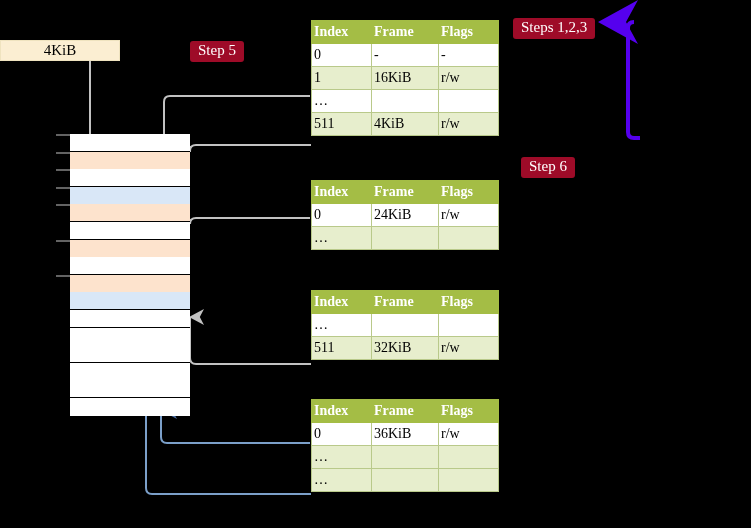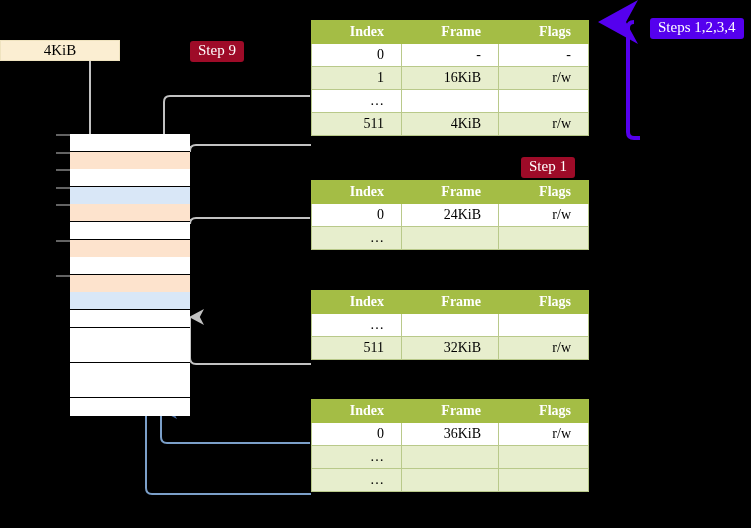--- a/index.html
+++ b/index.html
@@ -16,22 +16,22 @@
   .ptable{
     position:absolute;
     border-collapse:collapse;
     background:#ffffff;
     font-size:14px;
     line-height:1.1;
     box-shadow:0 0 0 1px #000;
   }
   .ptable td,.ptable th{
     border:1px solid #b9c98a;
-    padding:2px 17px;
-    text-align:right;
+    padding:2px 2px;
+    text-align:left;
     vertical-align:middle;
     height:18px;
     color:#000;
     font-weight:normal;
     white-space:nowrap;
   }
   .ptable th{
     background:#a4bd45;
     color:#ffffff;
     font-weight:bold;
@@ -134,30 +134,30 @@
     <path d="M 311,494 L 152,494 Q 146,494 146,488 L 146,216" stroke="#7b9fc9" stroke-width="2" fill="none" marker-end="url(#ablue)"></path>
 
     <path d="M 640,138 L 634,138 Q 628,138 628,132 L 628,28 Q 628,22 634,22" stroke="#5500ee" stroke-width="4" fill="none" marker-end="url(#abigblue)"></path>
   </svg>
 
   <div class="sizebox">
     <span>4KiB</span>
   </div>
 
   <div class="tag red" style="left:190px;top:41px;">
-    <span>Step 9</span>
-  </div>
-
-
-  <div class="tag blue" style="left:650px;top:18px;">
-    <span>Steps 1,2,3,4</span>
-  </div>
+    <span>Step 5</span>
+  </div>
+
+  <div class="tag red" style="left:513px;top:18px;">
+    <span>Steps 1,2,3</span>
+  </div>
+
 
   <div class="tag red" style="left:521px;top:157px;">
-    <span>Step 1</span>
+    <span>Step 6</span>
   </div>
 
   <div class="memcol"></div>
   <div id="mem-host">
       <div class="memrow white" style="left: 70px; top: 134px; position: absolute;"></div>
       <div class="memrow peach" style="left: 70px; top: 151.6px; position: absolute;"></div>
       <div class="memrow white" style="left: 70px; top: 169.2px; position: absolute;"></div>
       <div class="memrow blue" style="left: 70px; top: 186.8px; position: absolute;"></div>
       <div class="memrow peach" style="left: 70px; top: 204.4px; position: absolute;"></div>
       <div class="memrow white" style="left: 70px; top: 222px; position: absolute;"></div>

